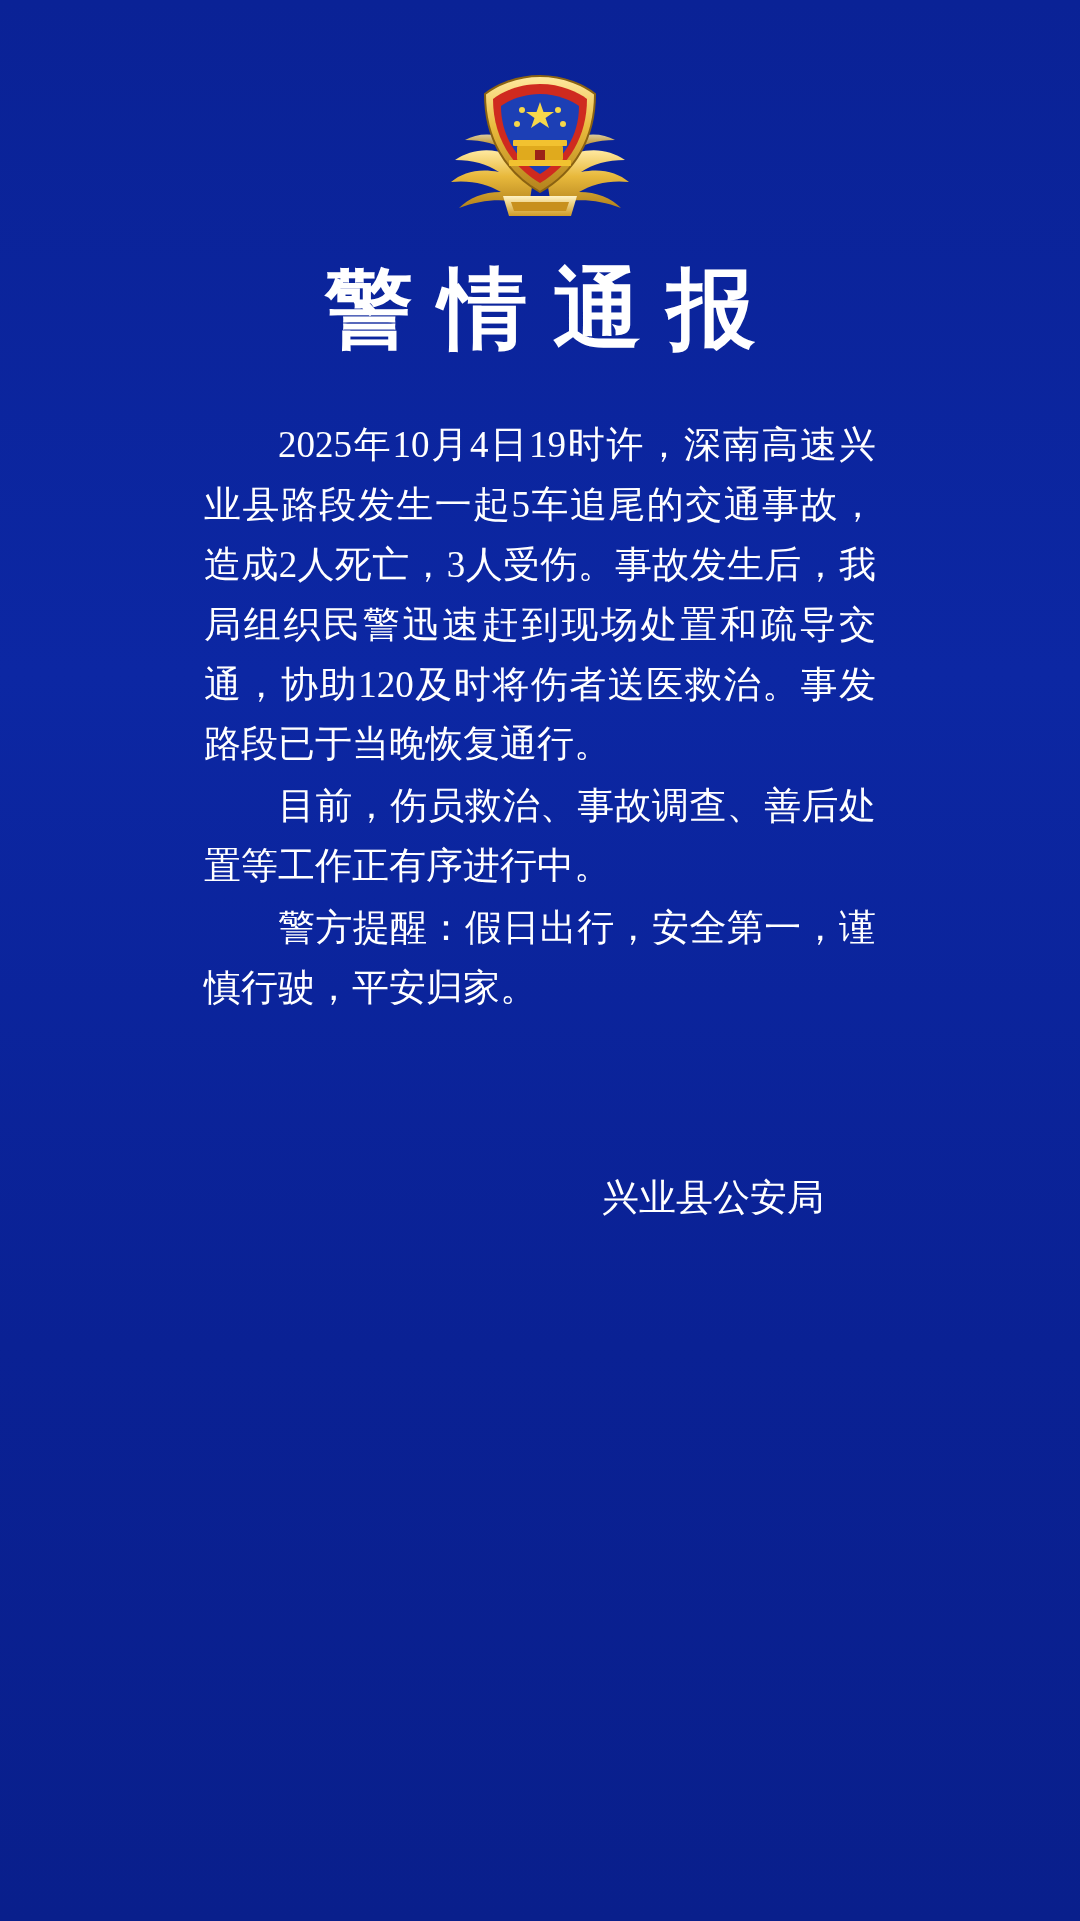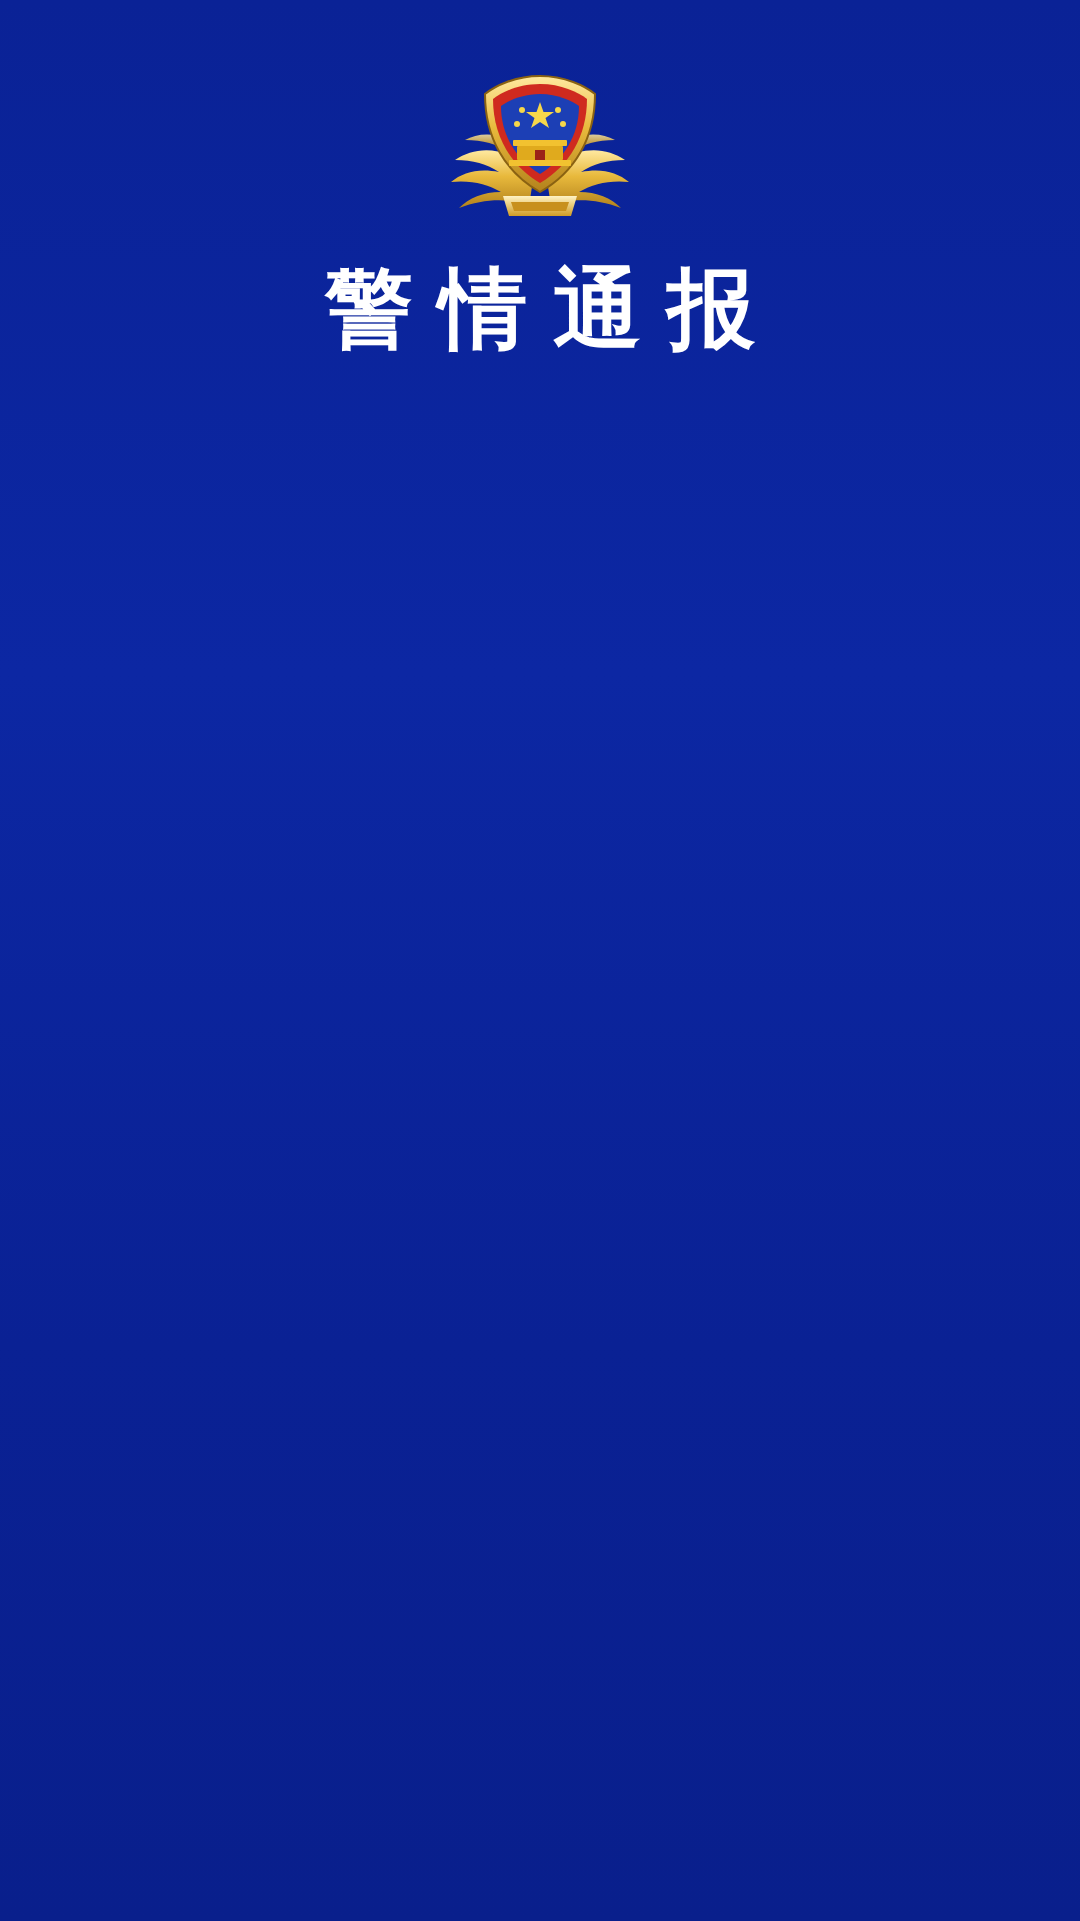--- a/index.html
+++ b/index.html
@@ -139,17 +139,23 @@
         <rect x="88" y="72" width="54" height="6" rx="1"></rect>
         <rect x="92" y="78" width="46" height="14" rx="1" fill="#e0aa1d"></rect>
         <rect x="110" y="82" width="10" height="10" fill="#9c2118"></rect>
         <rect x="84" y="92" width="62" height="6" rx="1"></rect>
       </g>
     </svg>
   </div>
 
   <div class="title">警情通报</div>
 
+  <div class="body-text">
+    <p>2025年10月4日19时许，深南高速兴业县路段发生一起5车追尾的交通事故，造成2人死亡，3人受伤。事故发生后，我局组织民警迅速赶到现场处置和疏导交通，协助120及时将伤者送医救治。事发路段已于当晚恢复通行。</p>
+    <p>目前，伤员救治、事故调查、善后处置等工作正有序进行中。</p>
+    <p>警方提醒：假日出行，安全第一，谨慎行驶，平安归家。</p>
+  </div>
 
   <div class="signature">
+    <span class="line">兴业县公安局</span>
   </div>
 
 </div>
 
 </body></html>

